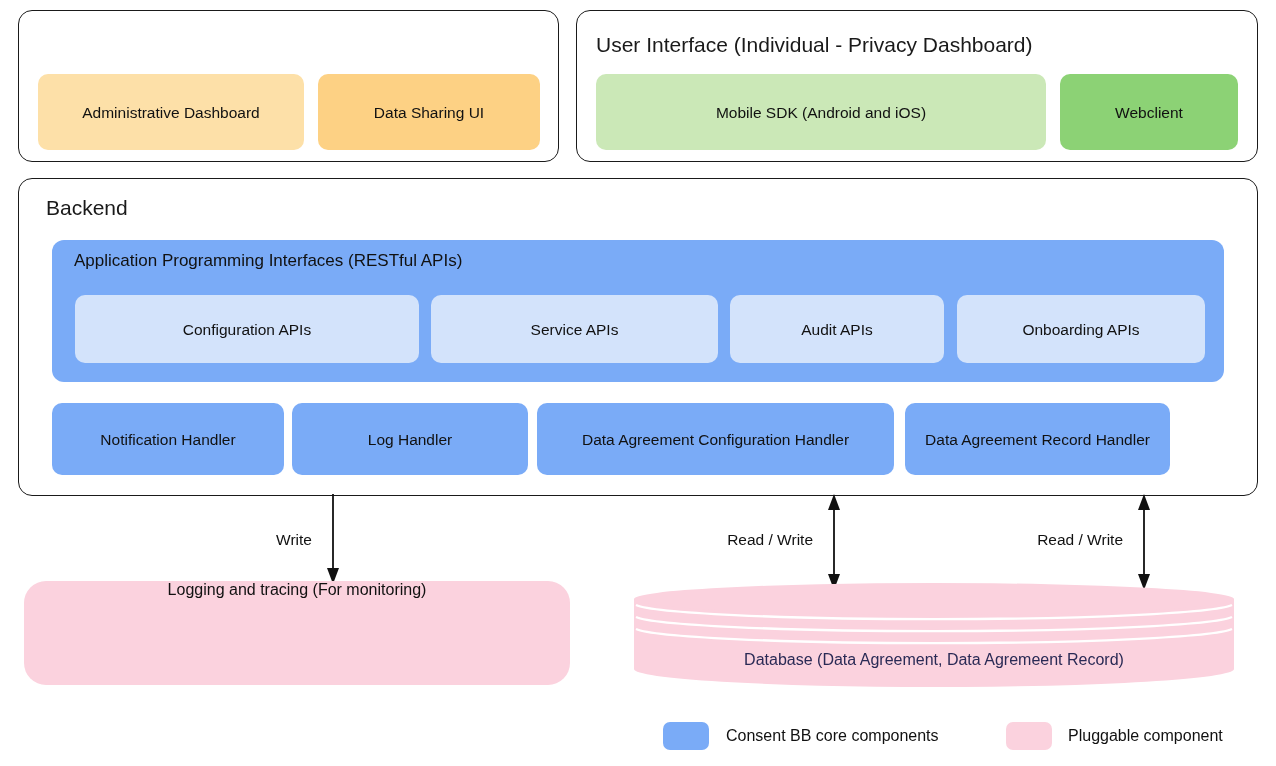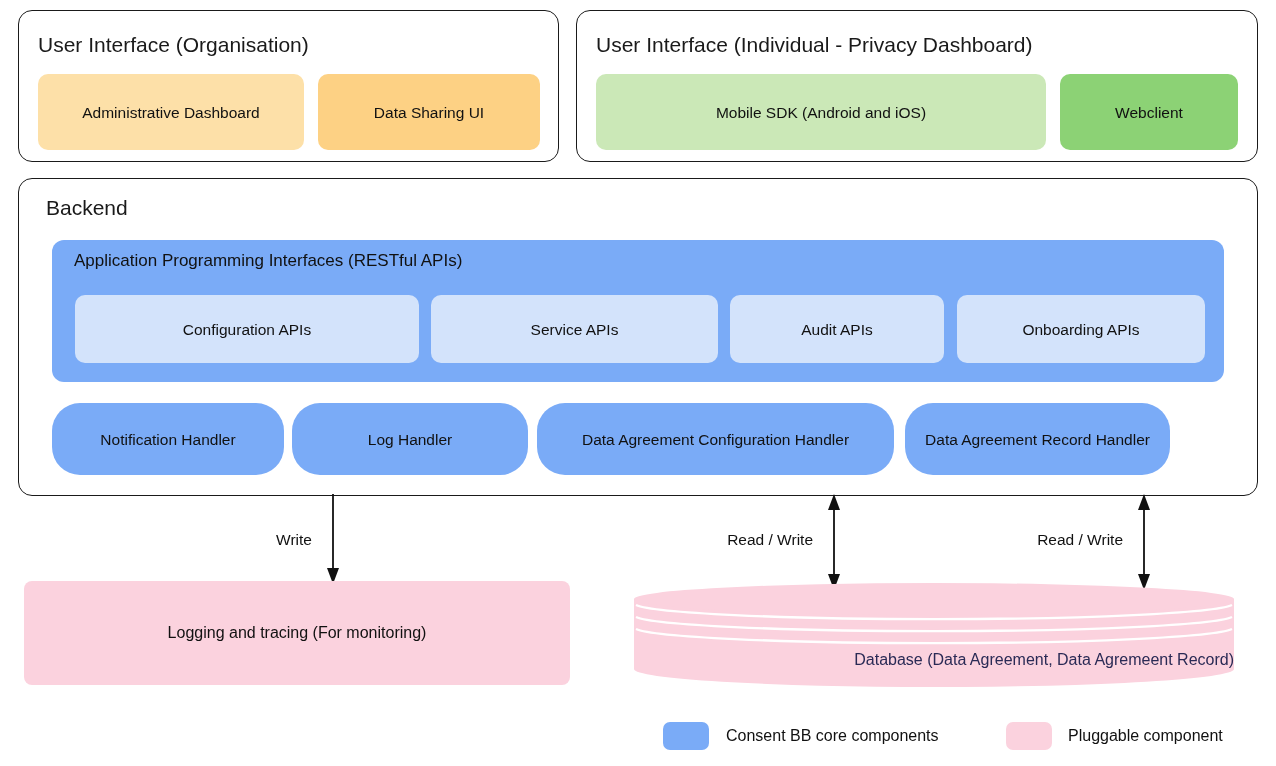--- a/index.html
+++ b/index.html
@@ -51,21 +51,21 @@
     line-height: 19px;
     color: #111111;
     padding: 1px 8px;
   }
 
   
   .c-orange-light { background: #fde0a8; }
   .c-orange       { background: #fdd184; }
   .c-green-light  { background: #cbe8b7; }
   .c-green        { background: #8cd275; }
-  .c-blue         { background: #7aabf7; border-radius: 28px; }
+  .c-blue         { background: #7aabf7; }
   .c-blue-light   { background: #d3e3fb; }
   .c-pink         { background: #fbd2de; }
 
   
   .api-band {
     position: absolute;
     border-radius: 12px;
     box-sizing: border-box;
   }
   .api-band-title {
@@ -74,37 +74,37 @@
     top: 12px;
     font-size: 17px;
     line-height: 18px;
     color: #111111;
     white-space: nowrap;
   }
 
   
   .pink-block {
     position: absolute;
-    border-radius: 8px;
+    border-radius: 22px;
     display: flex;
-    align-items: center;
+    align-items: flex-start;
     justify-content: center;
     font-size: 16px;
     color: #111111;
     box-sizing: border-box;
   }
 
   
   .db-cyl {
     position: absolute;
   }
   .db-label {
     position: absolute;
     width: 100%;
-    text-align: right;
+    text-align: center;
     font-size: 16px;
     color: #2a2a55;
     white-space: nowrap;
   }
 
   
   .arrow-svg {
     position: absolute;
     overflow: visible;
   }
@@ -132,21 +132,20 @@
     white-space: nowrap;
   }
 </style>
 </head>
 <body>
 
 <div class="canvas">
 
   <div class="group-box" style="left:18px; top:10px; width:541px; height:152px;">
   </div>
-  <div class="group-title" style="left:38px; top:34px;">User Interface (Organisation)</div>
 
   <div class="pill c-orange-light" style="left:38px; top:74px; width:266px; height:76px;">
     <span>Administrative Dashboard</span>
   </div>
   <div class="pill c-orange" style="left:318px; top:74px; width:222px; height:76px;">
     <span>Data Sharing UI</span>
   </div>
 
   <div class="group-box" style="left:576px; top:10px; width:682px; height:152px;">
   </div>

